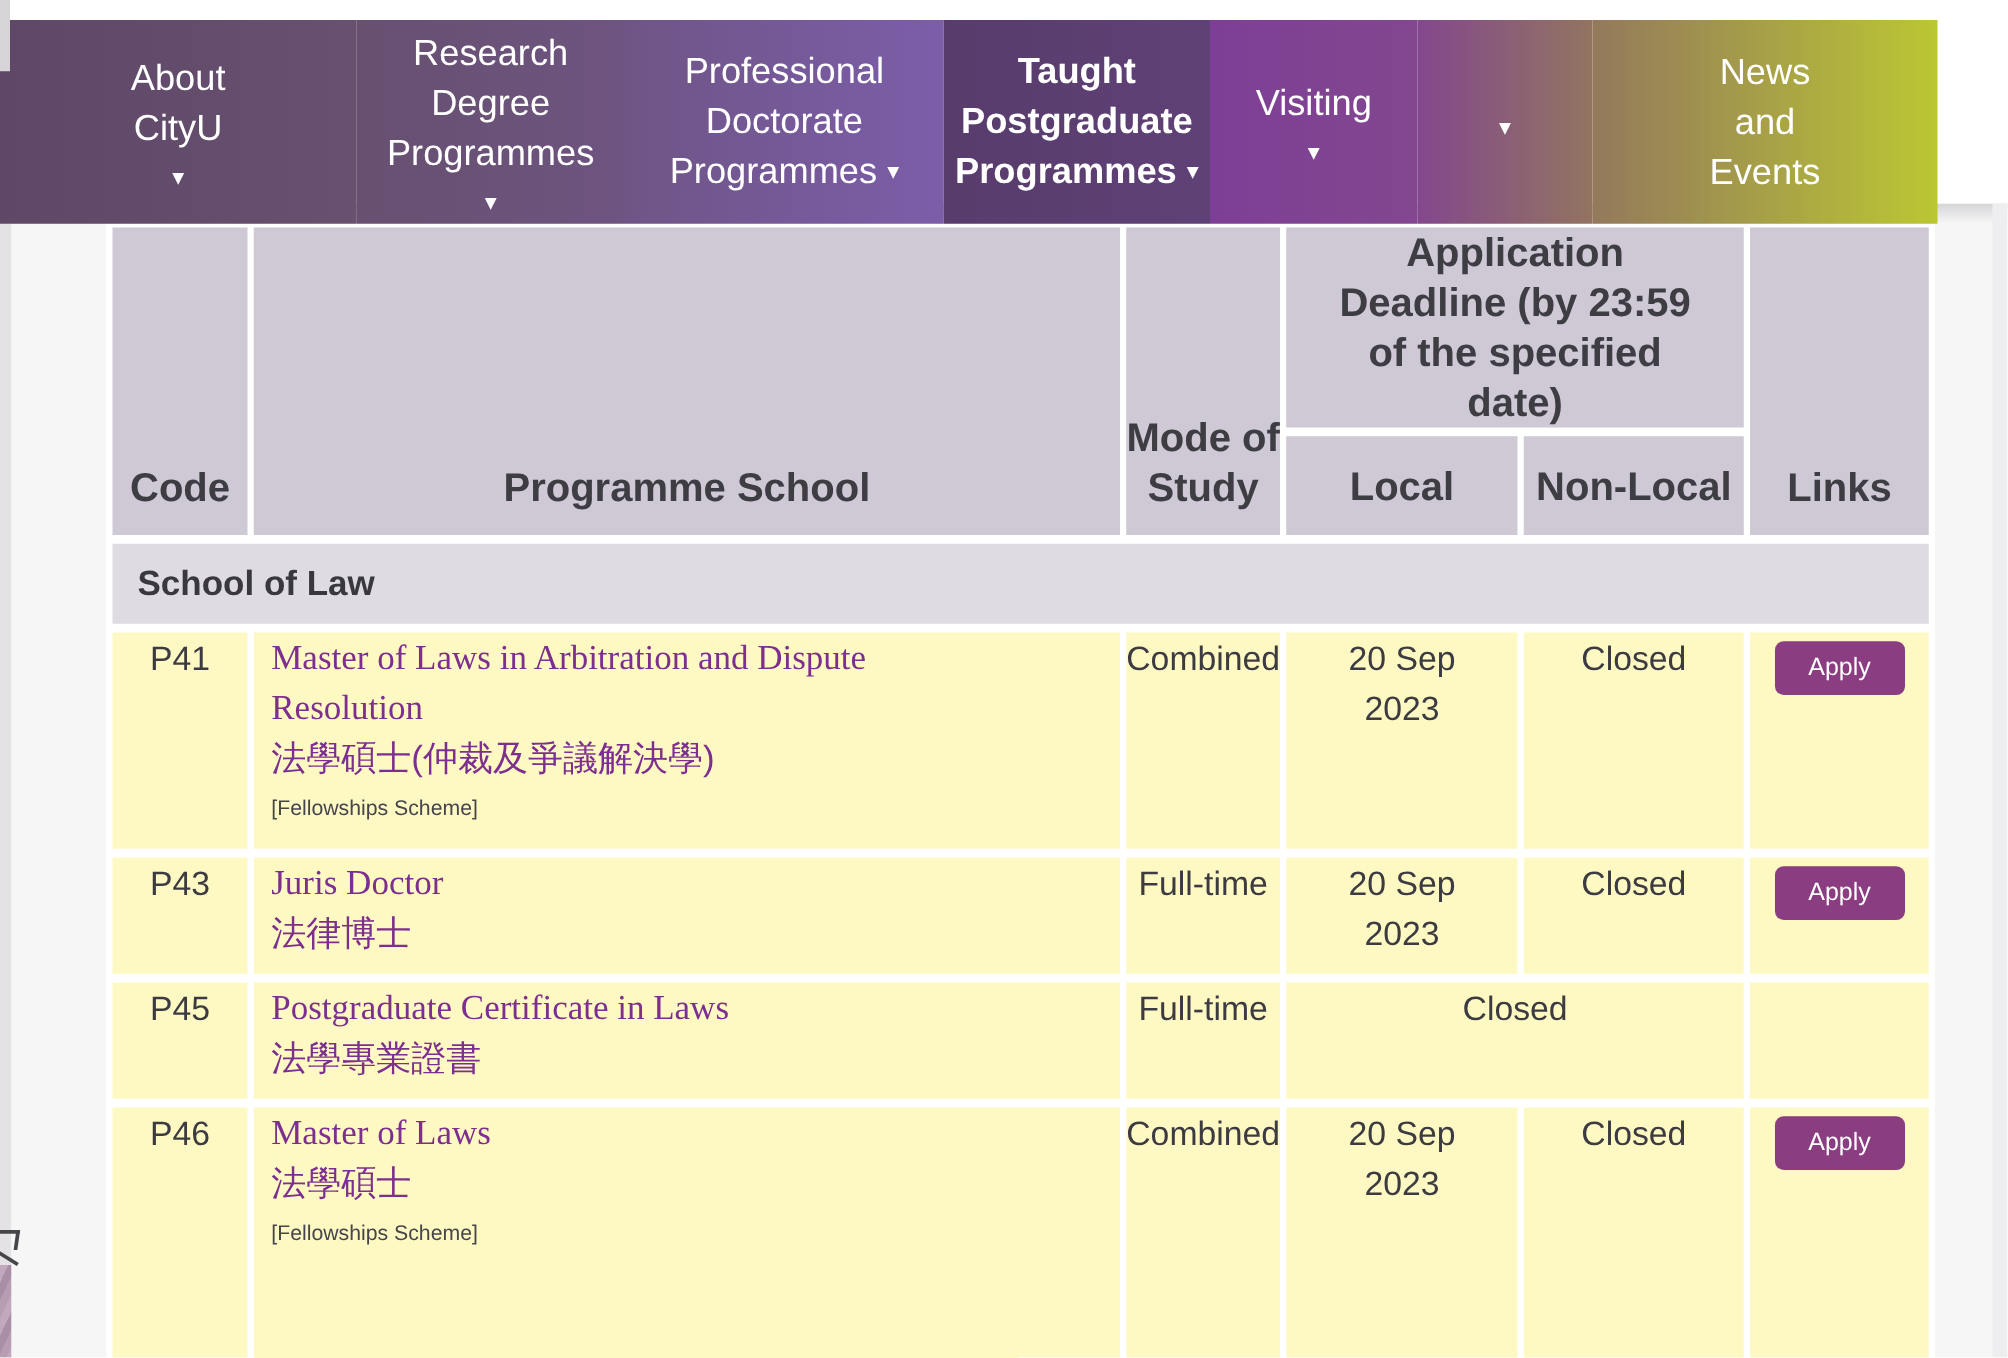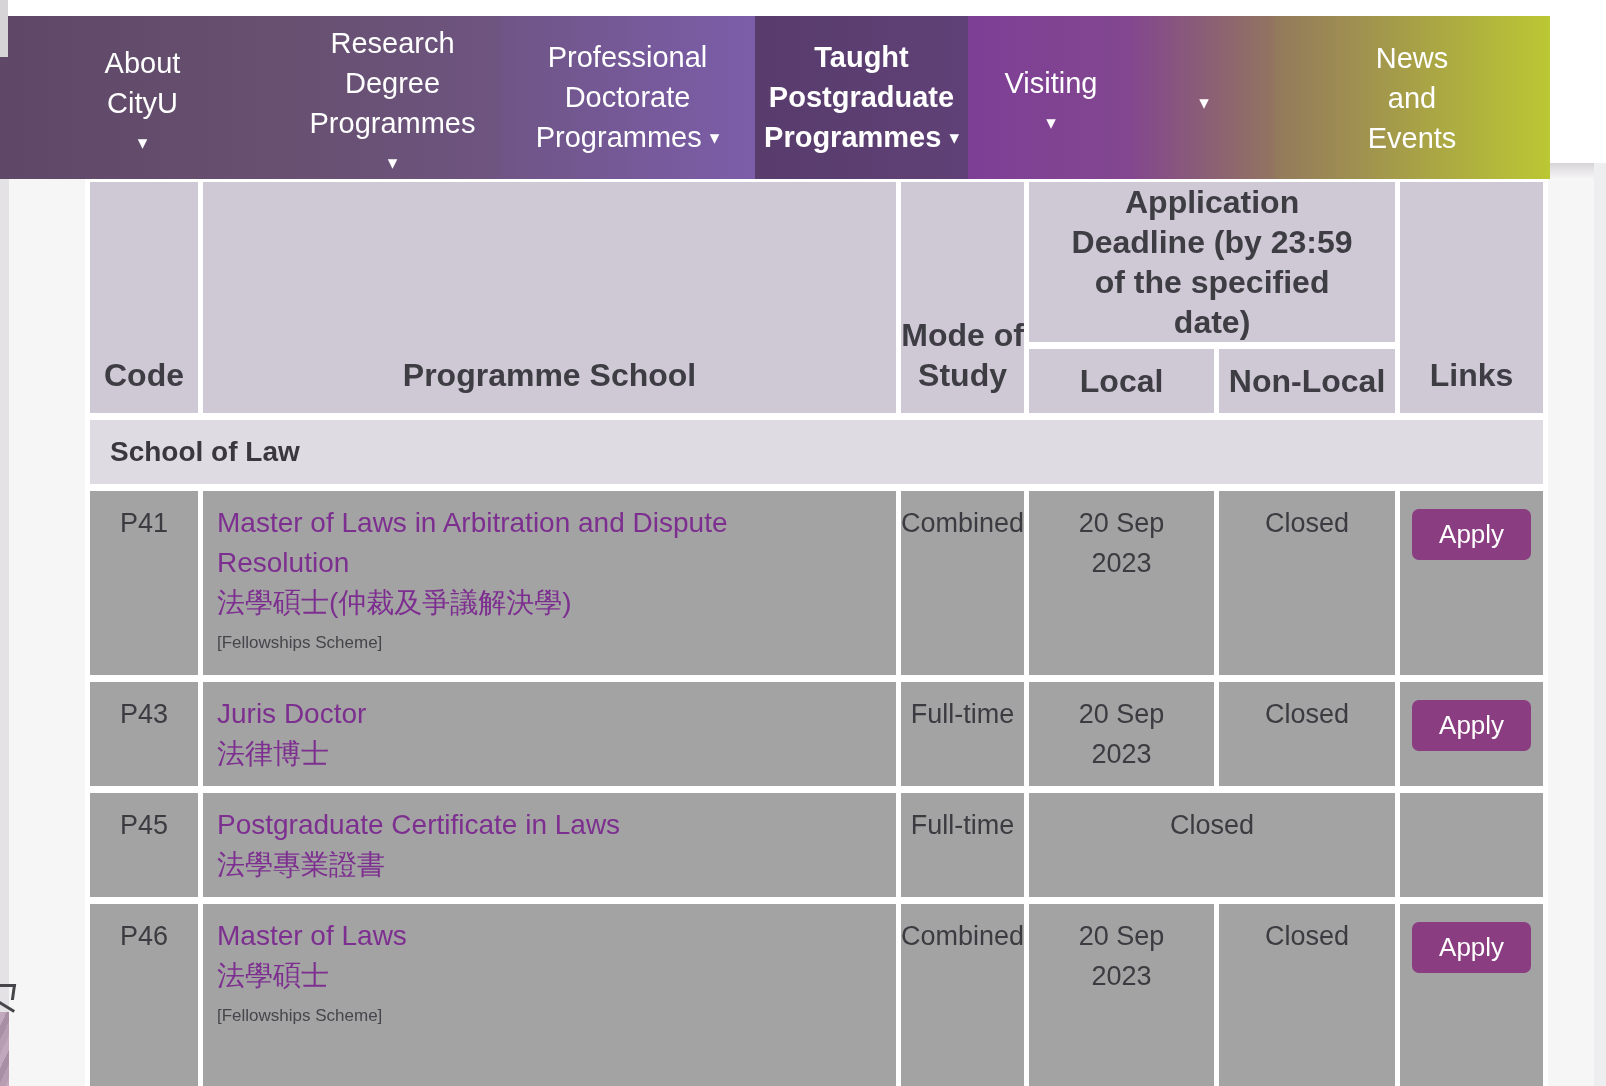--- a/index.html
+++ b/index.html
@@ -72,43 +72,43 @@
     background: #ffffff; table-layout: fixed;
   }
   col.w-code { width: 108px; } col.w-title { width: 693px; } col.w-mode { width: 110px; }
   col.w-local { width: 185px; } col.w-nonlocal { width: 176px; } col.w-links { width: 143px; }
 
   th.h {
     background: #cfc8d5; color: #3e3d44; font-weight: bold; font-size: 32px;
     line-height: 40px; text-align: center; vertical-align: bottom; padding-bottom: 18px;
   }
   th.h-deadline { vertical-align: middle; height: 148px; padding: 0 28px 0 28px; }
-  th.h-sub { height: 64px; vertical-align: middle; padding-bottom: 0; }
+  th.h-sub { height: 79px; vertical-align: middle; padding-bottom: 0; }
 
   td.section-cell {
     background: #dfdbe2; color: #39383e; font-weight: bold; font-size: 28px;
     padding: 16px 0 16px 20px; height: 62px; vertical-align: middle;
   }
 
   td.d {
-    background: #a3a3a3; vertical-align: top; padding-top: 12px; padding-bottom: 12px;
+    background: #fef9c3; vertical-align: top; padding-top: 1px; padding-bottom: 12px;
     color: #3c3b41; font-size: 27px; line-height: 40px; text-align: center;
   }
   td.c-title { text-align: left; padding-left: 14px; padding-right: 10px; }
   tr.last-row td.d { padding-bottom: 90px; }
 
   a.prog-link { color: #7d2f90; text-decoration: none; font-size: 28px; display: block; cursor: pointer; }
-  .title-en { display: block; max-width: 600px; }
+  .title-en { display: block; max-width: 600px; font-family: Liberation Serif, serif; }
   .title-zh { display: block; }
   .prog-note { display: block; color: #46454b; font-size: 17px; }
 
   .date-wrap { display: inline-block; max-width: 100px; }
 
   .apply-btn {
-    display: inline-block; background: #8a3d80; color: #ffffff; font-size: 26px;
+    display: inline-block; background: #8a3d80; color: #ffffff; font-size: 20px;
     font-family: "Liberation Sans", "DejaVu Sans", sans-serif;
     padding: 10px 27px; border: none; border-radius: 7px; margin-top: 6px; cursor: pointer;
   }
 </style>
 </head>
 <body>
 
 <div class="top-left-notch"></div>
 
 <nav class="topnav">

